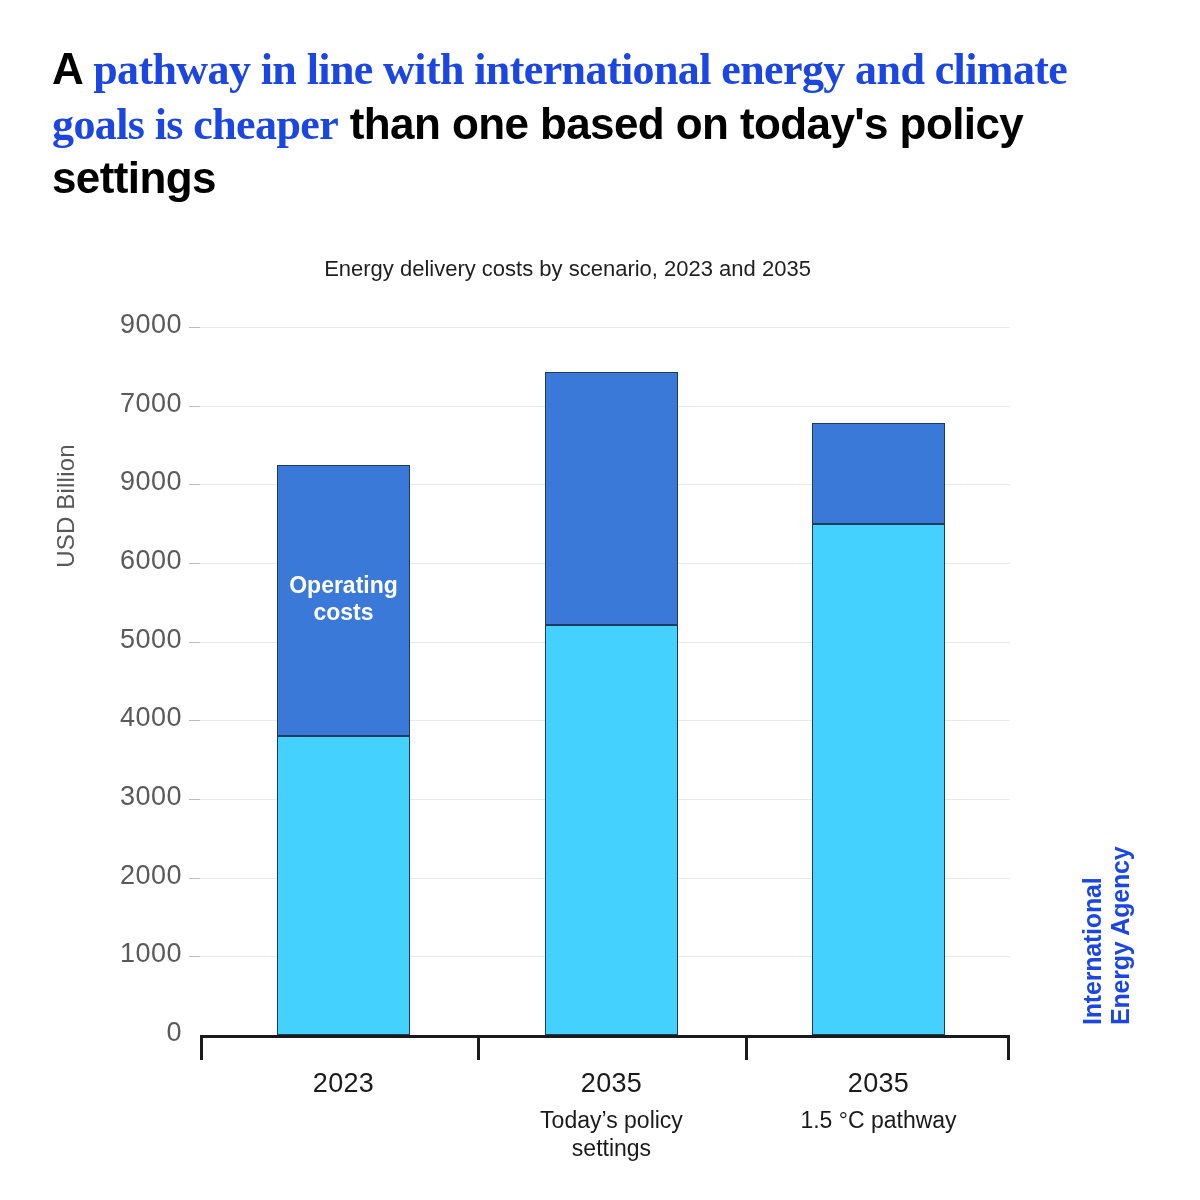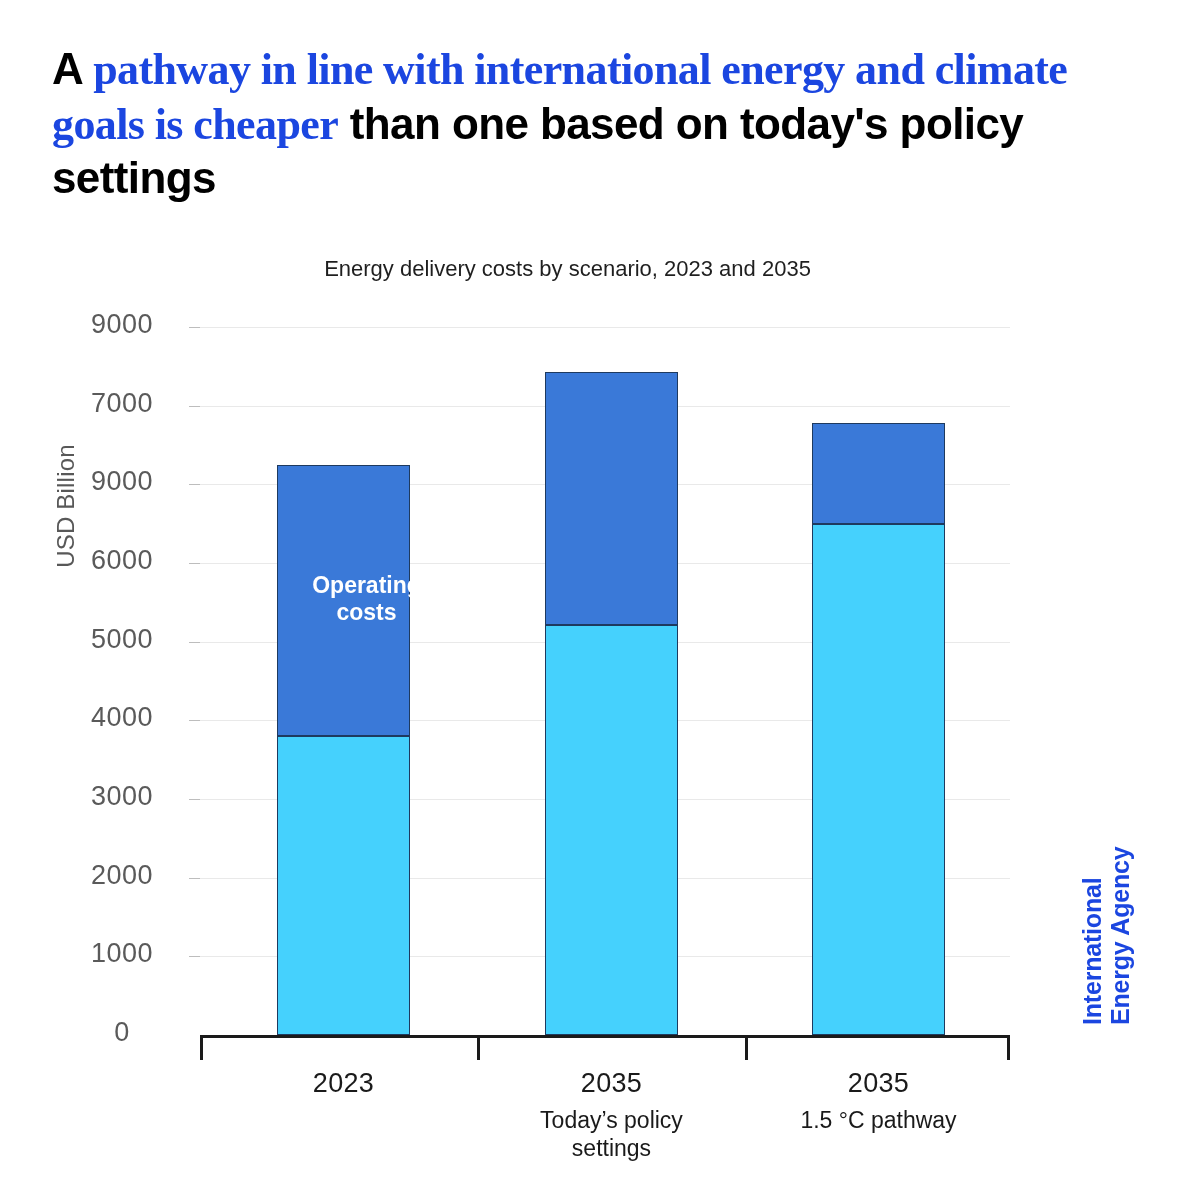--- a/index.html
+++ b/index.html
@@ -61,21 +61,21 @@
     transform-origin: 50% 50%;
     font-size: 24px;
     color: #585858;
     letter-spacing: 0.2px;
   }
 
   .ytick {
     position: absolute;
     right: 0;
     width: 120px;
-    text-align: center;
+    text-align: right;
     font-size: 27px;
     color: #5a5a5a;
     letter-spacing: 0.5px;
   }
   .ytick-wrap {
     position: absolute;
     left: 60px;
     width: 122px;
     height: 0;
   }
@@ -228,21 +228,21 @@
         <div class="ytick" style="top: -18px;">1000</div>
       </div>
       <div class="ytick-wrap" style="top: 1035px;">
         <div class="ytick" style="top: -18px;">0</div>
       </div>
     </div>
   <div id="bars-layer">
       <div class="bar" style="left: 277px; top: 0px; height: 1200px;">
         <div class="seg" style="top: 736.067px; height: 298.933px; background: rgb(69, 209, 253);"></div>
         <div class="seg" style="top: 464.667px; height: 271.4px; background: rgb(58, 121, 216);"></div>
-        <div class="seg-label" style="color: rgb(255, 255, 255); top: 572.367px; padding-left: 23px;">Operating<br>costs</div>
+        <div class="seg-label" style="color: rgb(255, 255, 255); top: 572.367px;">Operating<br>costs</div>
       </div>
       <div class="bar" style="left: 545px; top: 0px; height: 1200px;">
         <div class="seg" style="top: 625.147px; height: 409.853px; background: rgb(69, 209, 253);"></div>
         <div class="seg" style="top: 371.84px; height: 253.307px; background: rgb(58, 121, 216);"></div>
       </div>
       <div class="bar" style="left: 812px; top: 0px; height: 1200px;">
         <div class="seg" style="top: 524.453px; height: 510.547px; background: rgb(69, 209, 253);"></div>
         <div class="seg" style="top: 422.973px; height: 101.48px; background: rgb(58, 121, 216);"></div>
       </div>
     </div>

